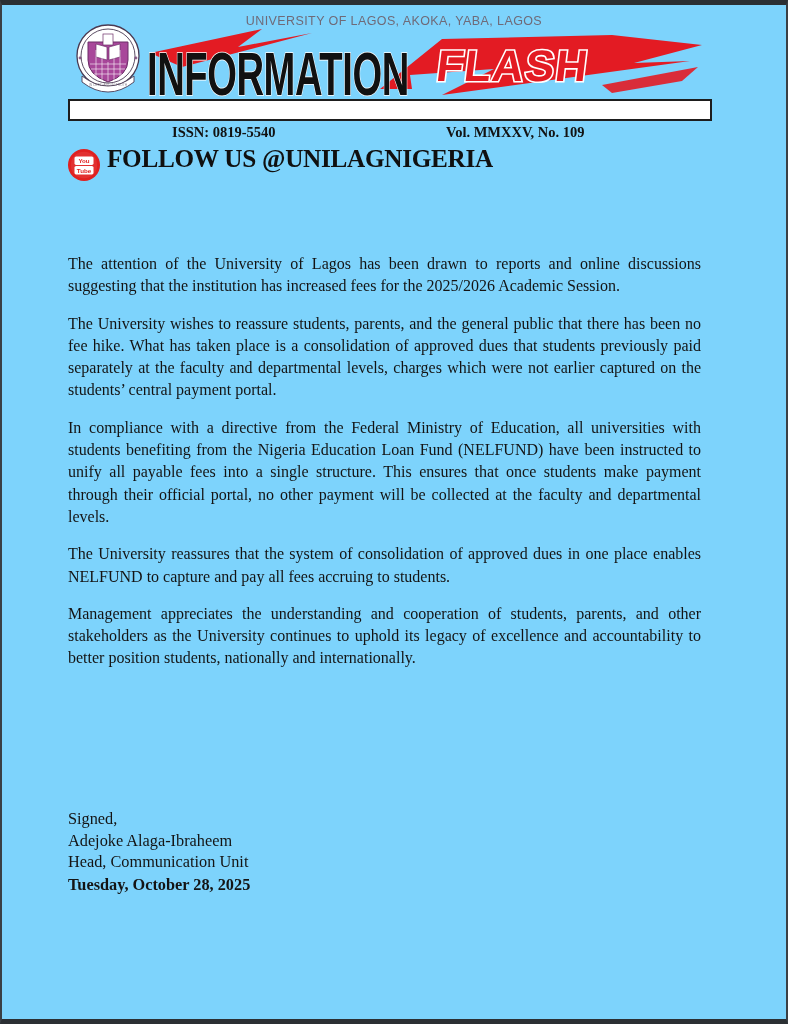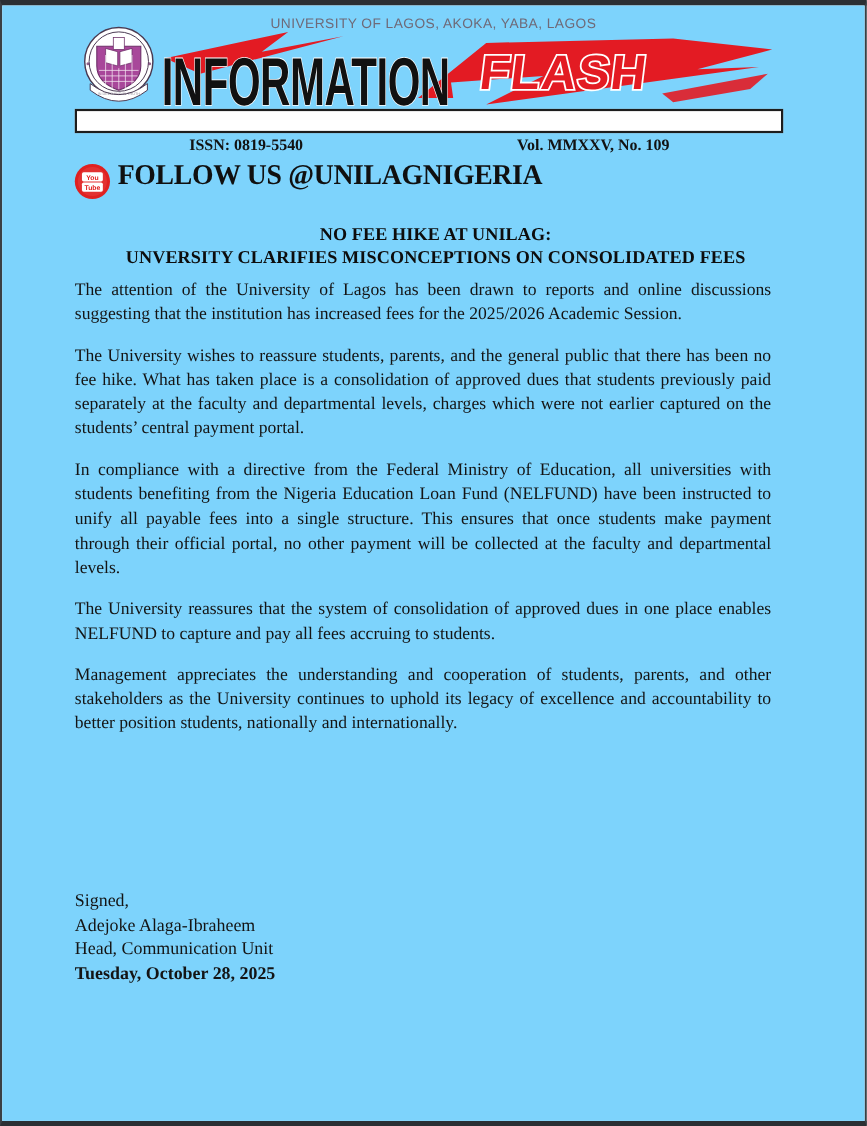--- a/index.html
+++ b/index.html
@@ -87,21 +87,21 @@
     top: 119px;
     left: 66px;
     width: 644px;
     height: 18px;
     font-family: "Liberation Serif", serif;
     font-weight: bold;
     font-size: 14.5px;
     color: #121212;
   }
   .issn-row .issn { position: absolute; left: 104px; top: 0; white-space: nowrap; }
-  .issn-row .vol  { position: absolute; left: 402px; top: 0; white-space: nowrap; }
+  .issn-row .vol  { position: absolute; left: 378px; top: 0; white-space: nowrap; }
 
   
   .follow-block {
     position: absolute;
     top: 139px;
     left: 0;
     width: 100%;
     height: 48px;
   }
   .yt-icon {
@@ -261,24 +261,20 @@
           <circle cx="17" cy="17" r="13.2" fill="#ffffff" opacity="0.08"></circle>
           <rect x="7.5" y="8.5" width="19" height="8.4" rx="1.6" fill="#ffffff"></rect>
           <text x="17" y="15.4" text-anchor="middle" font-family="Liberation Sans, sans-serif" font-weight="bold" font-size="6.2" fill="#e02020">You</text>
           <rect x="7.5" y="18" width="19" height="8.4" rx="1.6" fill="#ffffff"></rect>
           <text x="17" y="24.6" text-anchor="middle" font-family="Liberation Sans, sans-serif" font-weight="bold" font-size="6.2" fill="#e02020">Tube</text>
         </svg>
       </div>
       <div class="follow-text">FOLLOW US @UNILAGNIGERIA</div>
     </div>
 
-    <div class="headline">
-      <div class="l1">NO FEE HIKE AT UNILAG:</div>
-      <div class="l2">UNVERSITY CLARIFIES MISCONCEPTIONS ON CONSOLIDATED FEES</div>
-    </div>
 
     <div class="body-copy">
       <p class="para">The attention of the University of Lagos has been drawn to reports and online discussions suggesting that the institution has increased fees for the 2025/2026 Academic Session.</p>
       <p class="para">The University wishes to reassure students, parents, and the general public that there has been no fee hike. What has taken place is a consolidation of approved dues that students previously paid separately at the faculty and departmental levels, charges which were not earlier captured on the students’ central payment portal.</p>
       <p class="para">In compliance with a directive from the Federal Ministry of Education, all universities with students benefiting from the Nigeria Education Loan Fund (NELFUND) have been instructed to unify all payable fees into a single structure. This ensures that once students make payment through their official portal, no other payment will be collected at the faculty and departmental levels.</p>
       <p class="para">The University reassures that the system of consolidation of approved dues in one place enables NELFUND to capture and pay all fees accruing to students.</p>
       <p class="para">Management appreciates the understanding and cooperation of students, parents, and other stakeholders as the University continues to uphold its legacy of excellence and accountability to better position students, nationally and internationally.</p>
     </div>
 
     <div class="signature">

